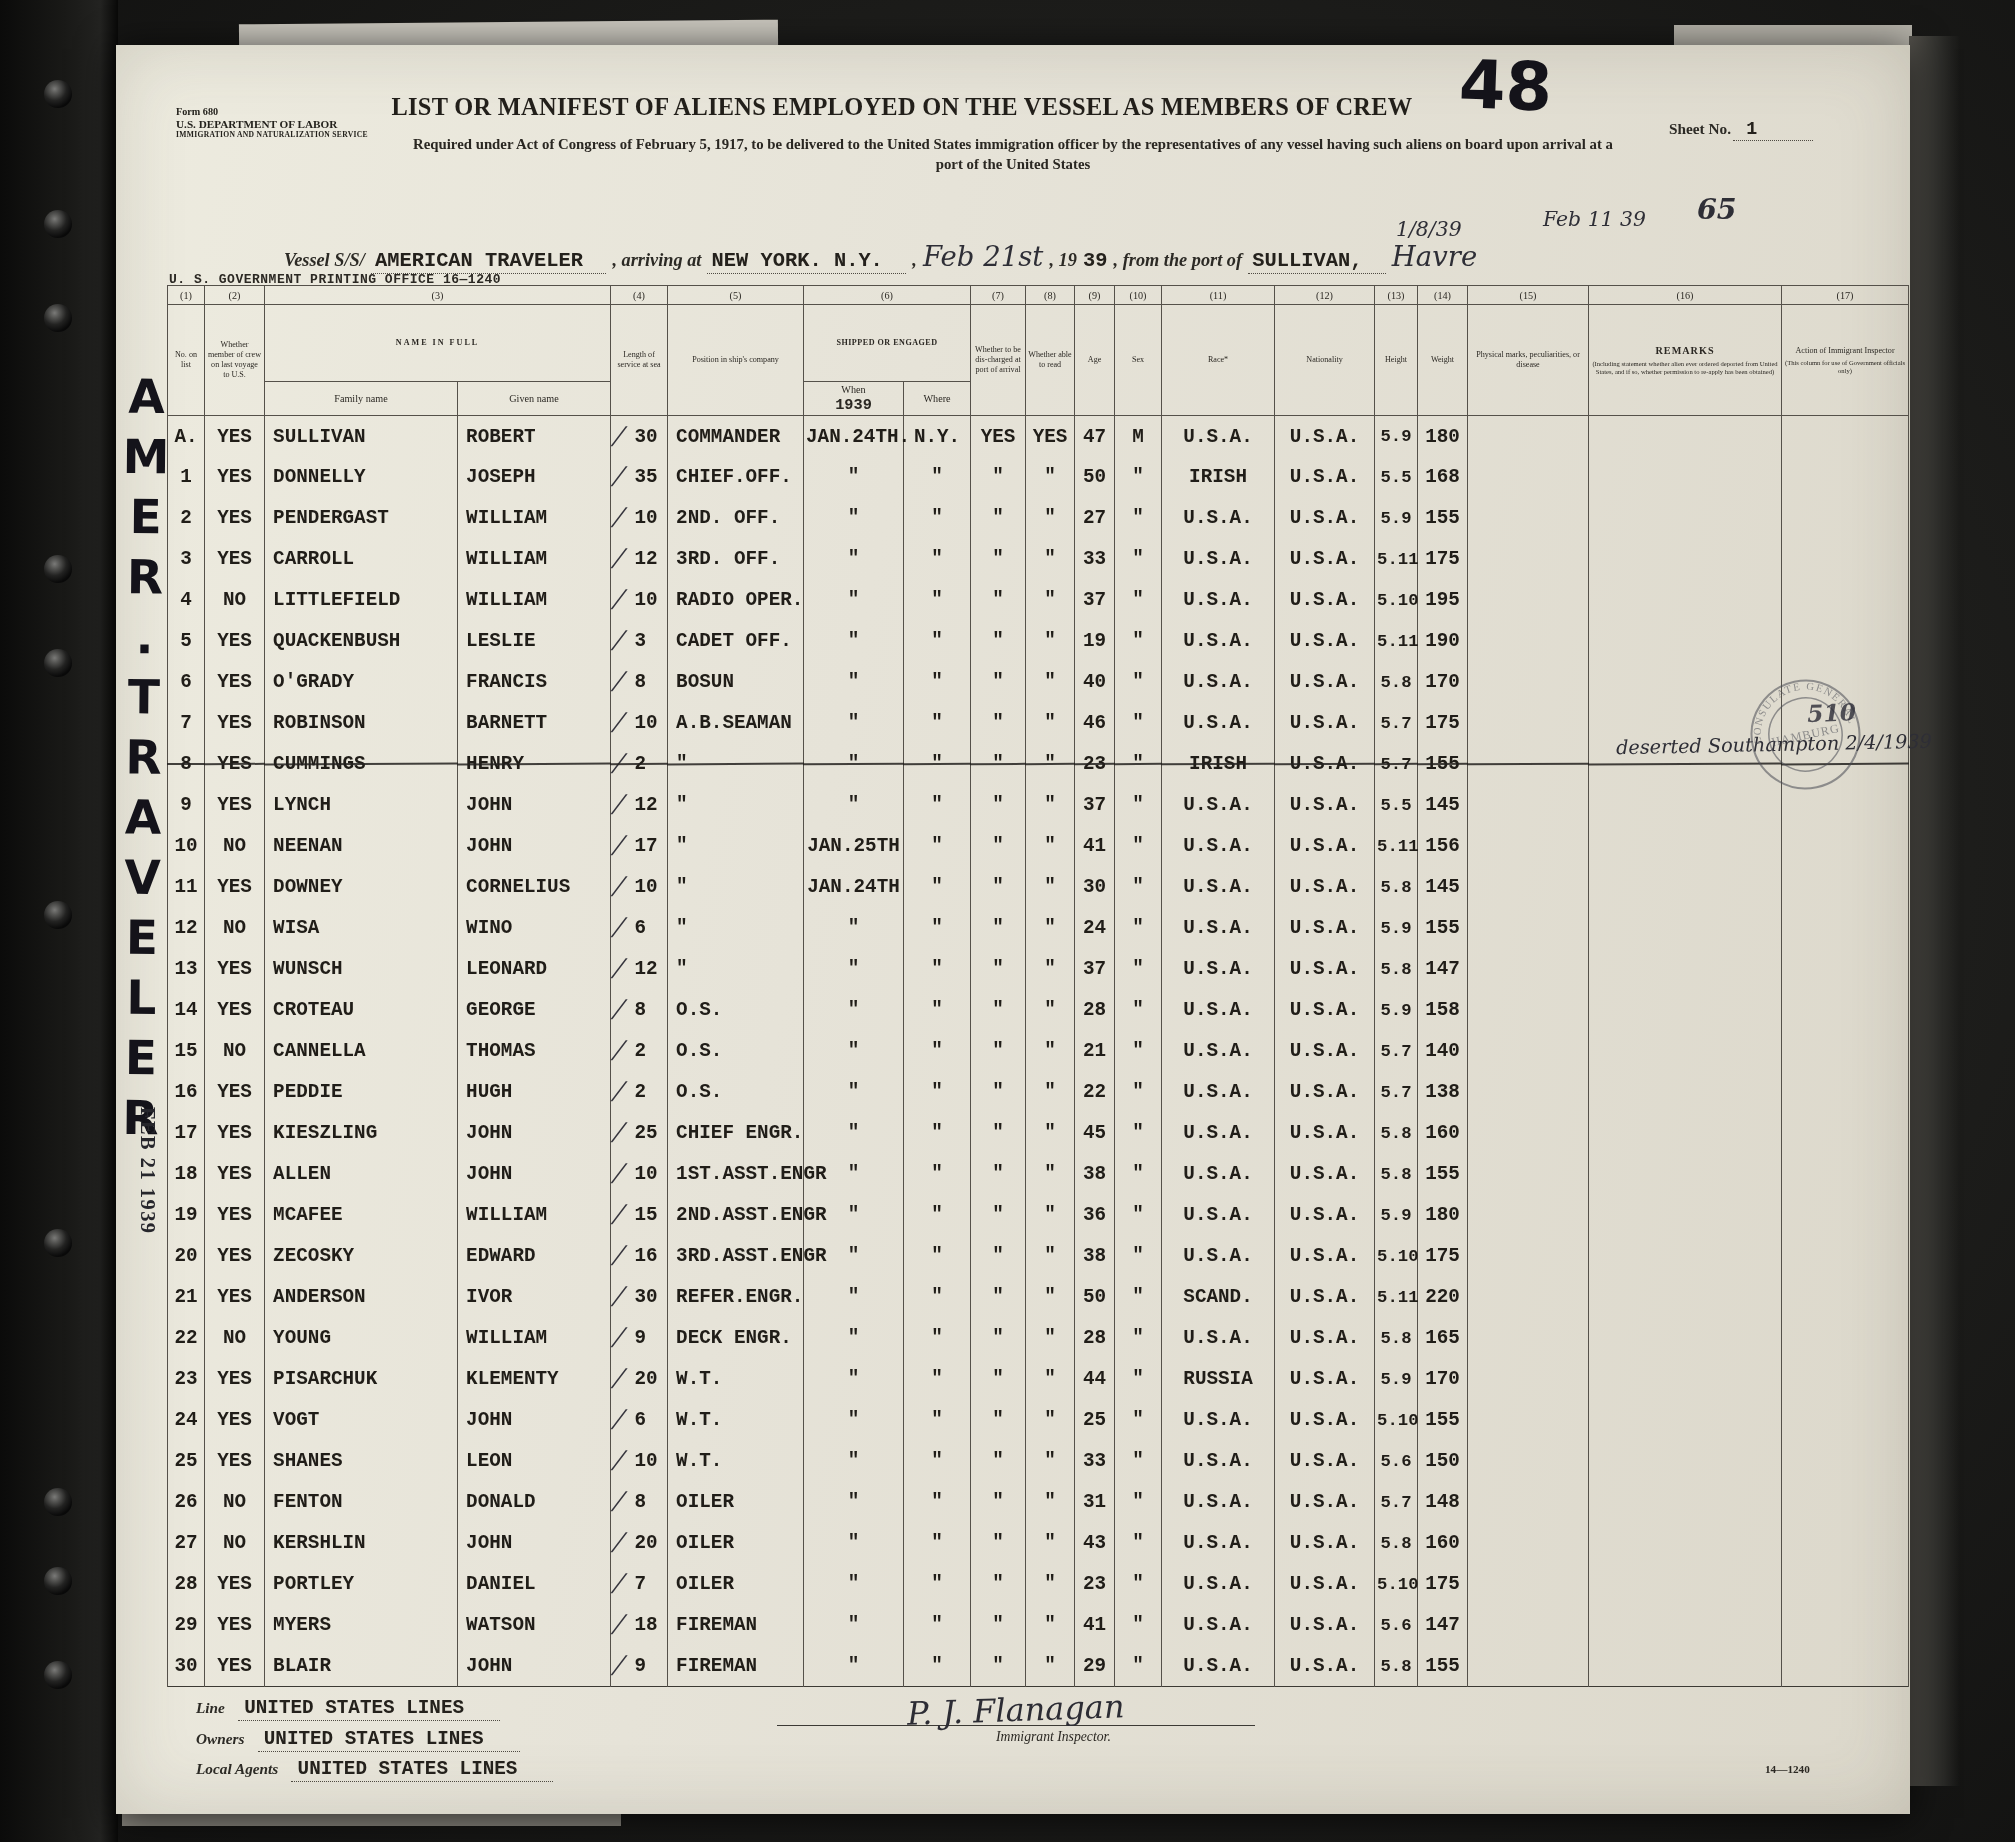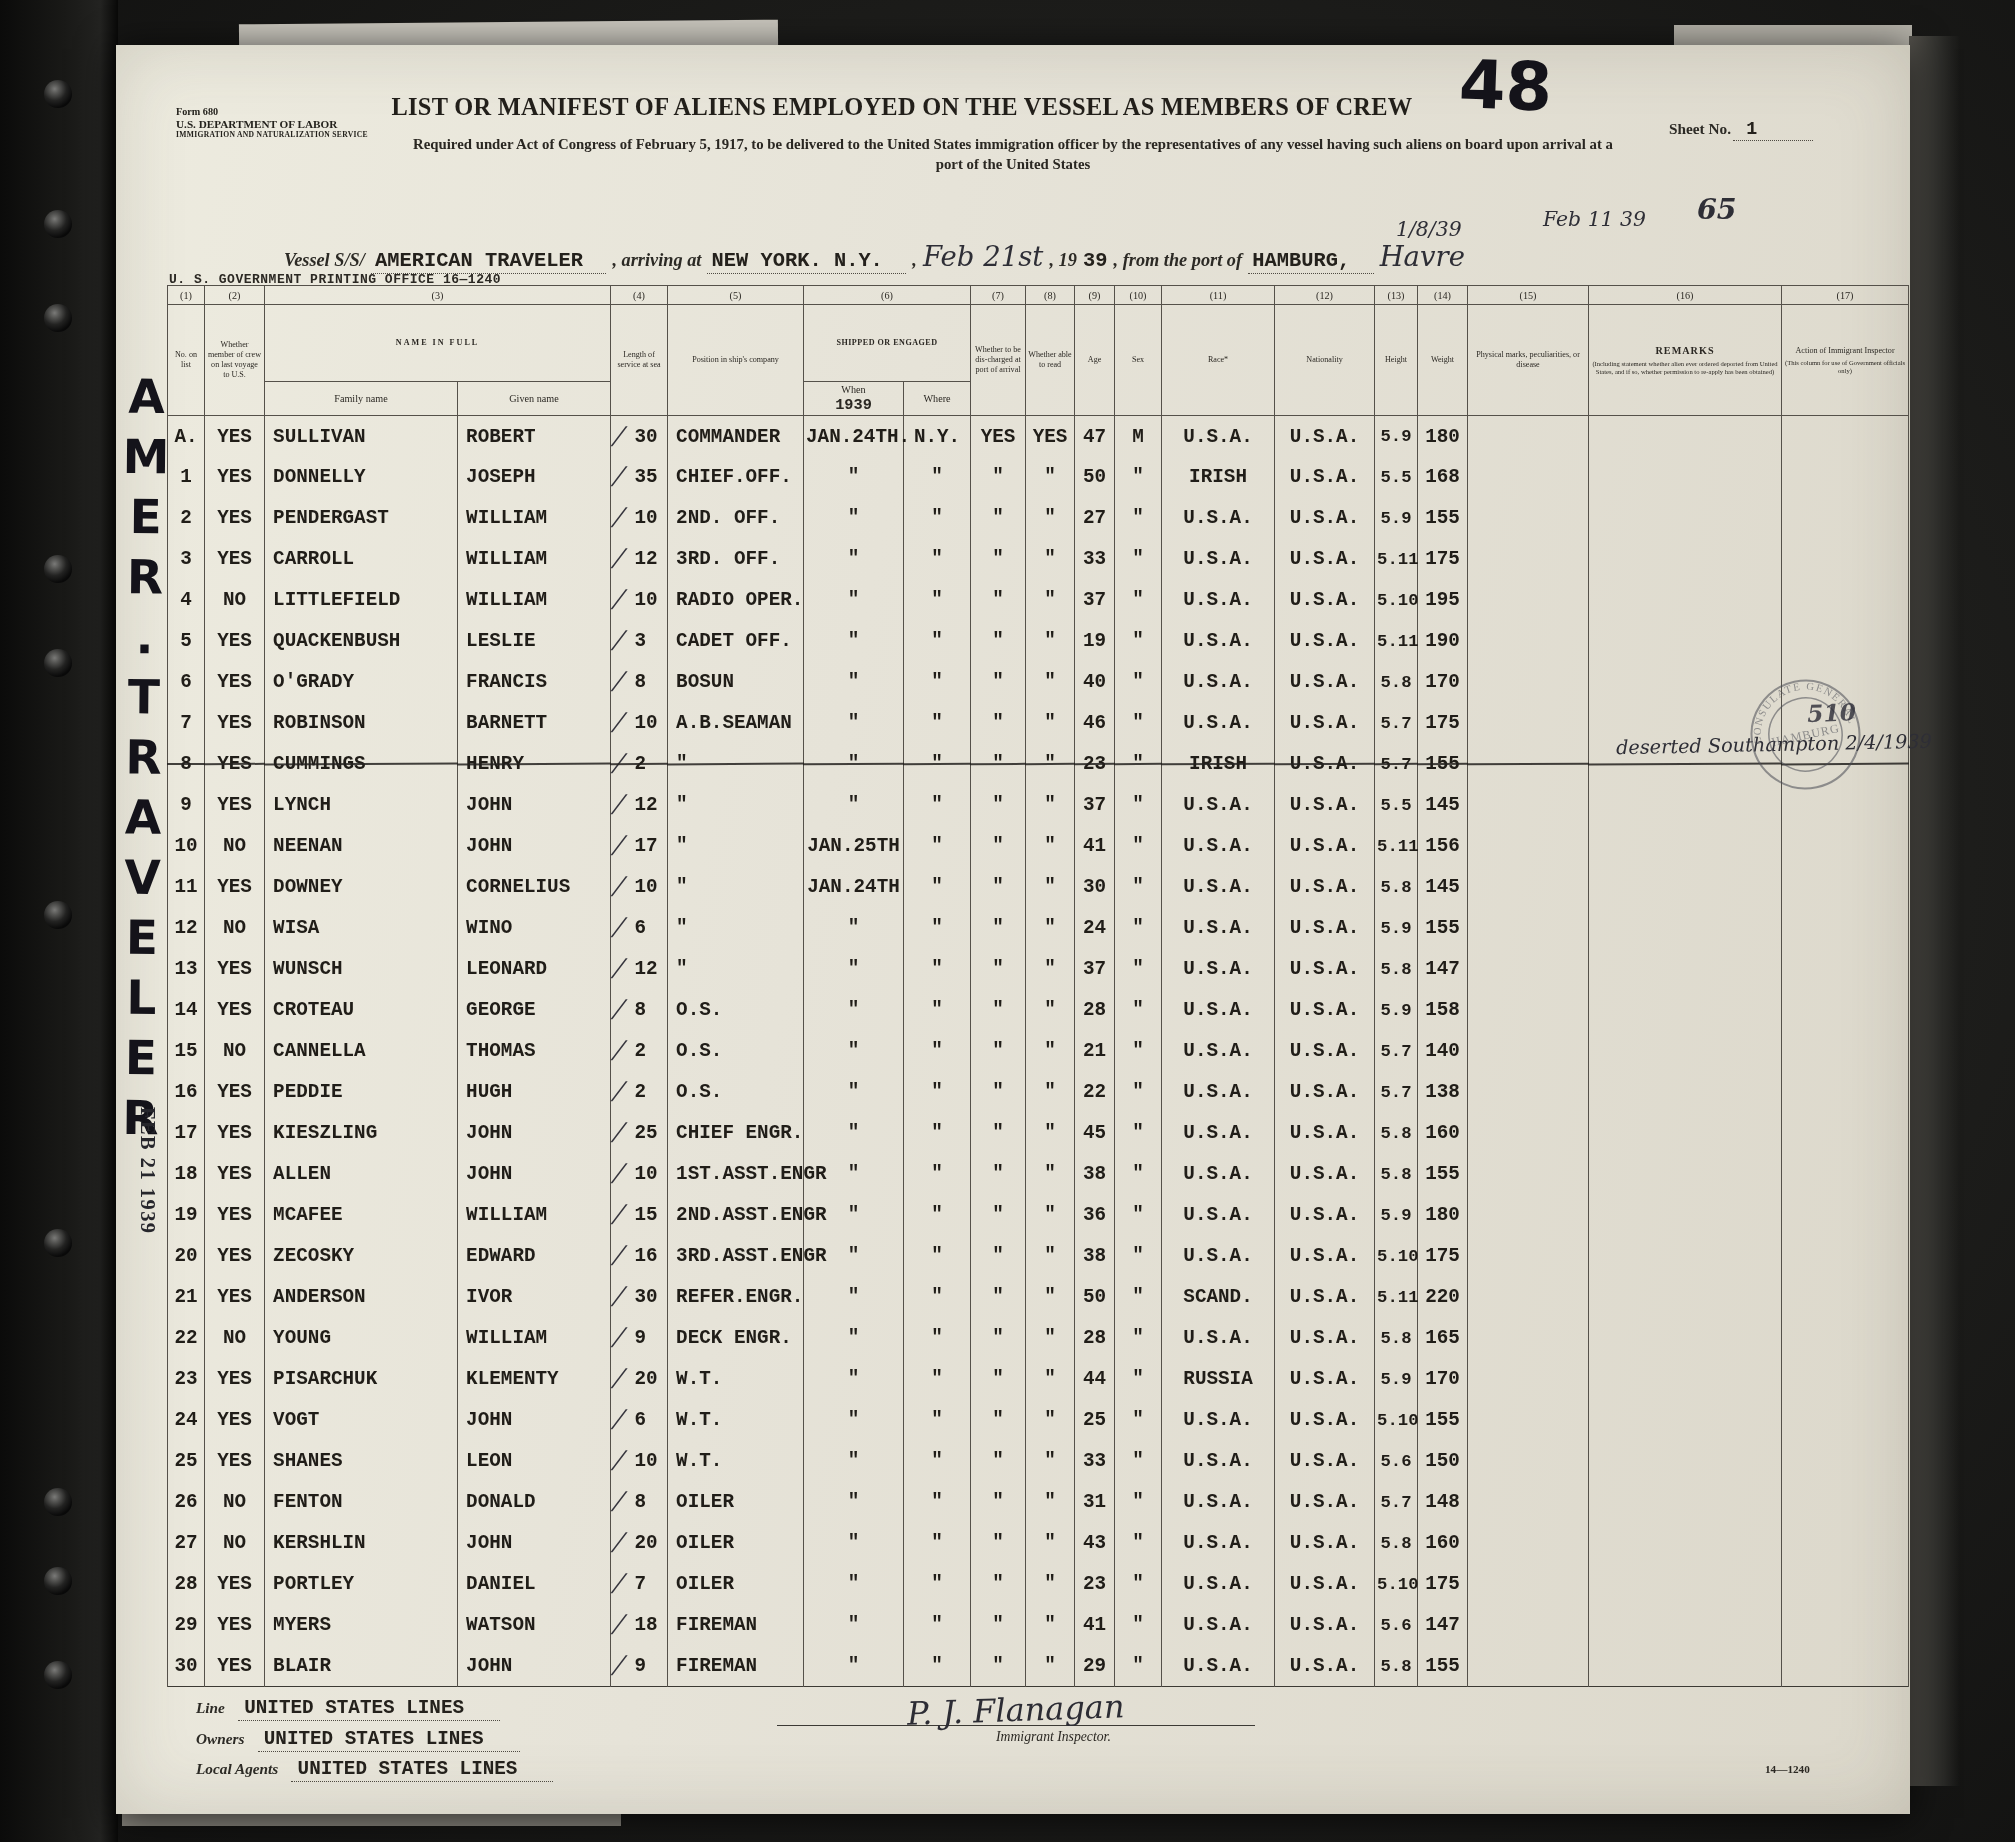--- a/index.html
+++ b/index.html
@@ -166,21 +166,21 @@
     <div class="vessel-line">
       <span class="lbl-it">Vessel S/S/</span>
       <span class="typed uv">AMERICAN TRAVELER</span>
       <span class="lbl-it">, arriving at</span>
       <span class="typed uv">NEW YORK. N.Y.</span>
       <span class="lbl-it">,</span>
       <span class="hand big">Feb 21st</span>
       <span class="lbl-it">, 19</span>
       <span class="typed">39</span>
       <span class="lbl-it">, from the port of</span>
-      <span class="typed uv">HAMBURG,</span>
+      <span class="typed uv">SULLIVAN,</span>
       <span class="hand big">Havre</span>
     </div>
 
     <div class="gpo">U. S. GOVERNMENT PRINTING OFFICE      16—1240</div>
 
     <table class="manifest">
       <colgroup>
         <col style="width:37px">
           <col style="width:60px">
           <col style="width:193px">

